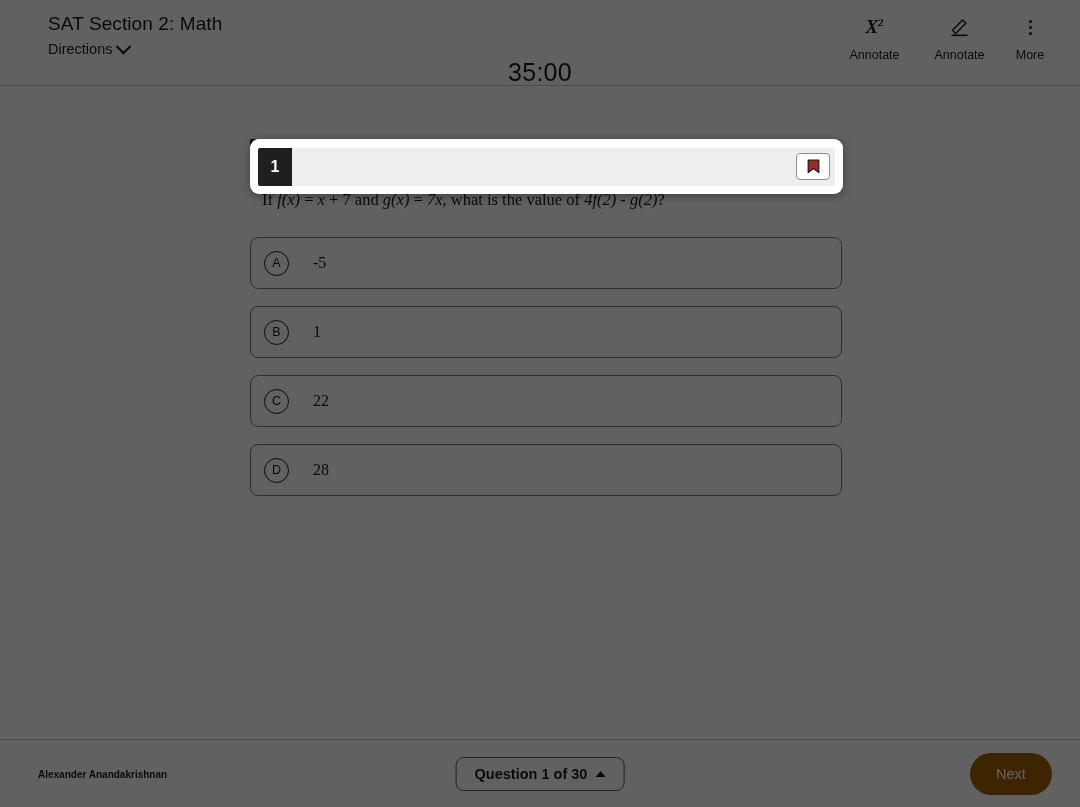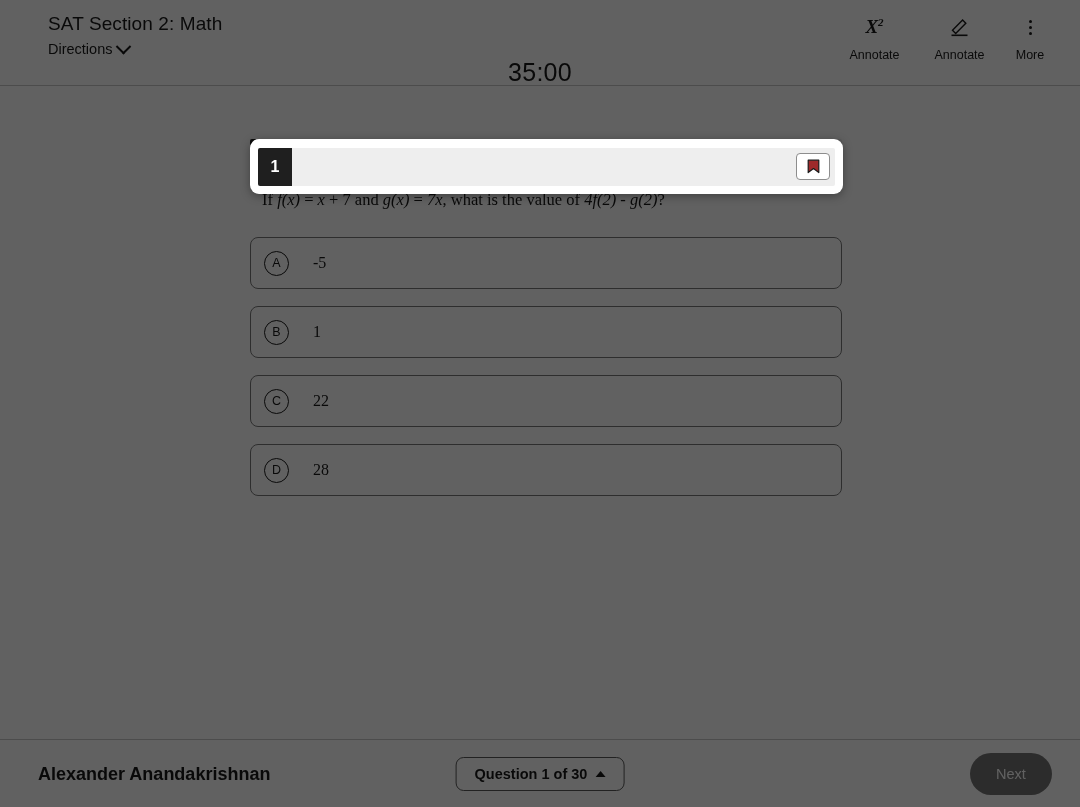--- a/index.html
+++ b/index.html
@@ -255,21 +255,21 @@
     flex: 0 0 68px;
     border-top: 1px solid #c9c9c9;
     background: #ffffff;
   }
 
   .student-name {
     position: absolute;
     left: 38px;
     top: 50%;
     transform: translateY(-50%);
-    font-size: 18px;
+    font-size: 10px;
     color: #1a1a1a;
     font-weight: bold;
   }
 
   .nav-pill {
     position: absolute;
     left: 50%;
     top: 50%;
     transform: translate(-50%, -50%);
     height: 34px;
@@ -294,21 +294,21 @@
   }
 
   .next-btn {
     position: absolute;
     right: 28px;
     top: 50%;
     transform: translateY(-50%);
     width: 82px;
     height: 42px;
     border-radius: 21px;
-    background: #737373;
+    background: #a16207;
     color: #ffffff;
     font-size: 14.5px;
     display: flex;
     align-items: center;
     justify-content: center;
     cursor: pointer;
     border: none;
   }
 
   

